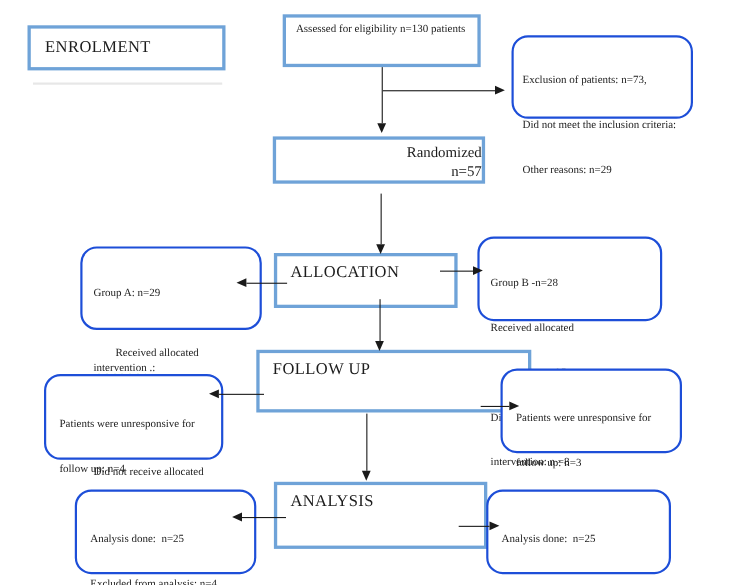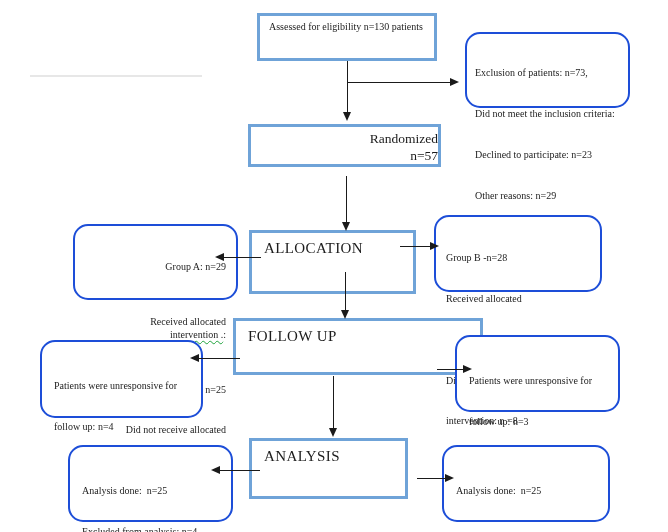--- a/index.html
+++ b/index.html
@@ -28,53 +28,55 @@
   .head-down{border-left:4.5px solid transparent;border-right:4.5px solid transparent;border-top:9px solid #1a1a1a;}
   .head-right{border-top:4.5px solid transparent;border-bottom:4.5px solid transparent;border-left:9px solid #1a1a1a;}
   .head-left{border-top:4.5px solid transparent;border-bottom:4.5px solid transparent;border-right:9px solid #1a1a1a;}
   .artifact{position:absolute;height:2px;background:#c9c9c9;opacity:.45;}
 </style>
 </head>
 <body>
 
 <div class="canvas">
 
+  <div class="rect" style="left:25px;top:23px;width:180px;height:41px;display:flex;align-items:center;">
+    <span class="stage" style="padding-left:13px;">ENROLMENT</span>
+  </div>
   <div class="artifact" style="left:30px;top:75px;width:172px;"></div>
 
   <div class="rect" style="left:257px;top:13px;width:180px;height:48px;">
     <div class="small" style="padding:4px 9px;">Assessed for eligibility n=130 patients</div>
   </div>
 
   <div class="round" style="left:465px;top:32px;width:165px;height:76px;">
     <div class="small" style="padding:5px 8px;">
       <div class="line">Exclusion of patients: n=73,</div>
       <div class="line">Did not meet the inclusion criteria:</div>
-      <div class="line">Declined to participate: n=23</div>
       <div class="line">Other reasons: n=29</div>
     </div>
   </div>
 
   <div class="rect center" style="left:248px;top:124px;width:193px;height:43px;font-size:13.5px;line-height:17px;padding-top:3px;">
     <div>Randomized</div>
     <div>n=57</div>
   </div>
 
   <div class="round" style="left:73px;top:224px;width:165px;height:76px;">
-    <div class="small" style="padding:7px 10px;text-align:right;">
+    <div class="small" style="padding:7px 10px;">
       <div class="line">Group A: n=29</div>
       <div class="line">
         <span>Received allocated </span><span class="wavy-green">intervention .</span><span>:</span>
       </div>
       <div class="line">n=25</div>
       <div class="line">Did not receive allocated</div>
       <div class="line">intervention: n=4</div>
     </div>
   </div>
 
-  <div class="rect" style="left:249px;top:230px;width:167px;height:64px;">
+  <div class="rect" style="left:249px;top:230px;width:167px;height:50px;">
     <span class="stage" style="display:inline-block;padding:7px 0 0 12px;">ALLOCATION</span>
   </div>
 
   <div class="round" style="left:434px;top:215px;width:168px;height:77px;">
     <div class="small" style="padding:7px 10px;">
       <div class="line">Group B -n=28</div>
       <div class="line">Received allocated</div>
       <div class="line"><span class="wavy-red">interventionn=25</span></div>
       <div class="line">Did not receive allocation</div>
       <div class="line">intervention: n =8</div>
@@ -92,21 +94,21 @@
     </div>
   </div>
 
   <div class="round" style="left:455px;top:335px;width:165px;height:77px;">
     <div class="small" style="padding:10px 12px;">
       <div class="line">Patients were unresponsive for</div>
       <div class="line">follow up: n=3</div>
     </div>
   </div>
 
-  <div class="rect" style="left:249px;top:438px;width:159px;height:61px;text-decoration:underline;">
+  <div class="rect" style="left:249px;top:438px;width:194px;height:61px;text-decoration:underline;">
     <span class="stage" style="display:inline-block;padding:7px 0 0 12px;">ANALYSIS</span>
   </div>
 
   <div class="round" style="left:68px;top:445px;width:165px;height:77px;">
     <div class="small" style="padding:10px 12px;">
       <div class="line">Analysis done:  n=25</div>
       <div class="line">Excluded from analysis: n=4</div>
     </div>
   </div>
 

